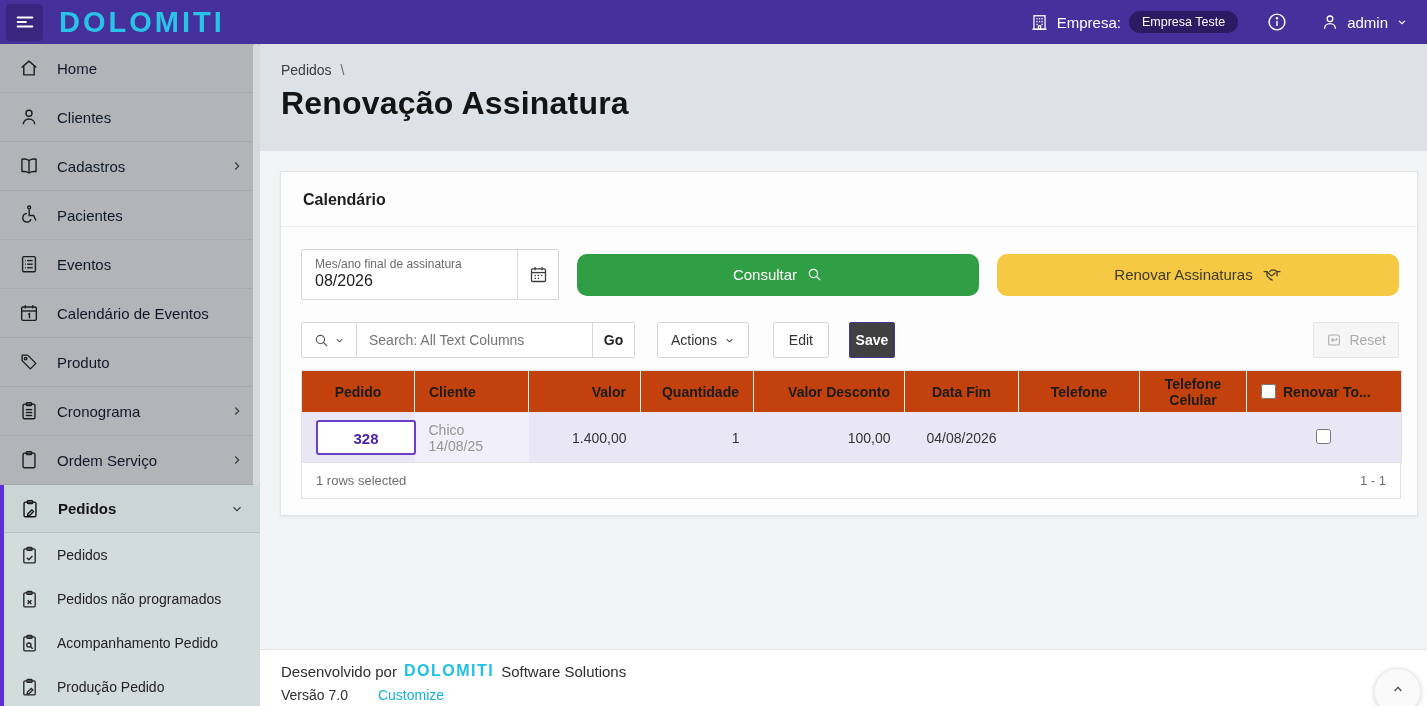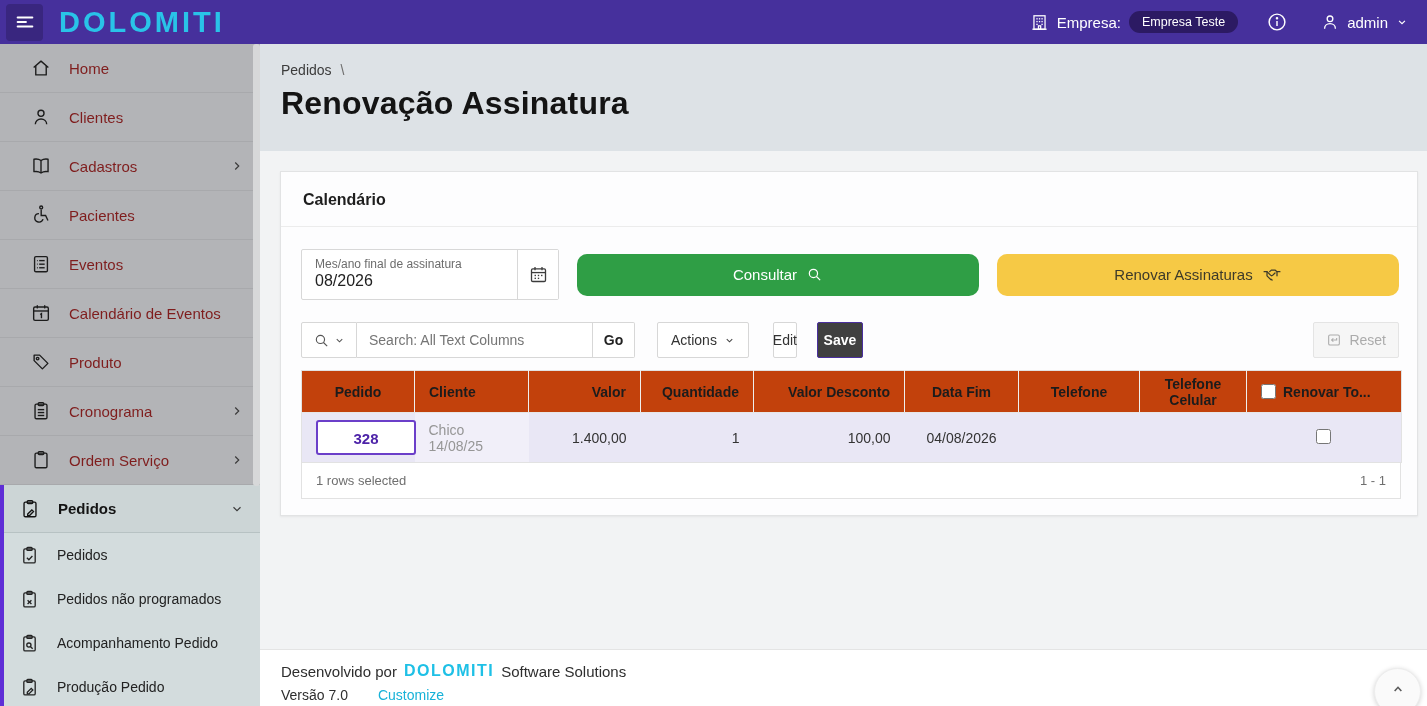--- a/index.html
+++ b/index.html
@@ -16,22 +16,22 @@
   .topbar-spacer { flex:1; }
   .topbar-right { display:flex; align-items:center; color:#fff; margin-right:18px; }
   .company-wrap { display:flex; align-items:center; gap:8px; font-size:15px; }
   .company-badge { background:#2c1a63; color:#fff; font-size:12.5px; padding:4px 13px;
                    border-radius:12px; cursor:pointer; }
   .info-btn { margin-left:28px; display:flex; cursor:pointer; background:none; border:none; color:#fff; }
   .user-wrap { margin-left:32px; display:flex; align-items:center; gap:7px; font-size:15px; cursor:pointer; }
 
   
   .sidebar { position:absolute; top:44px; left:0; width:260px; height:662px; background:#b3b4b7; overflow:hidden; }
-  .side-item { height:49px; display:flex; align-items:center; padding-left:30px; gap:17px;
-               font-size:15px; color:#7f1d1d; border-bottom:1px solid #a8a9ac; position:relative; cursor:pointer; }
+  .side-item { height:49px; display:flex; align-items:center; padding-left:18px; gap:17px;
+               font-size:15px; color:#0f172a; border-bottom:1px solid #a8a9ac; position:relative; cursor:pointer; }
   .side-item svg { flex:none; }
   .side-chevron { position:absolute; right:16px; color:#3a3a3a; }
   .active-group { border-left:4px solid #5f2ed6; }
   .active-parent { height:48px; display:flex; align-items:center; padding-left:15px; gap:17px;
                    font-size:15px; font-weight:bold; color:#141414; background:#ccd5d6;
                    border-bottom:1px solid #b7c2c3; position:relative; cursor:pointer; }
   .sub-item { height:44px; display:flex; align-items:center; padding-left:15px; gap:17px;
               font-size:14px; color:#222; background:#d3dcdd; cursor:pointer; }
   .side-scrollthumb { position:absolute; top:0; right:0; width:7px; height:442px; background:#d7d8d9; border-radius:3px; }
 
@@ -67,21 +67,21 @@
   
   .toolbar-row { display:flex; align-items:flex-start; margin-top:22px; height:36px; }
   .tb-btn { height:36px; background:#fff; border:1px solid #d7d7d7; border-radius:2px; font-size:14px;
             font-family:inherit; color:#333; display:flex; align-items:center; justify-content:center; cursor:pointer; }
   .search-lens-btn { width:56px; gap:4px; border-radius:2px 0 0 2px; color:#555; }
   .search-input { height:36px; width:236px; border:1px solid #d7d7d7; border-left:none; padding:0 12px;
                   font-size:14px; font-family:inherit; color:#333; outline:none; }
   .search-input::placeholder { color:#757575; }
   .go-btn { width:42px; font-weight:bold; border-left:none; border-radius:0 2px 2px 0; color:#222; }
   .actions-btn { margin-left:22px; padding:0 13px; gap:7px; }
-  .edit-btn { margin-left:24px; width:24px; }
+  .edit-btn { margin-left:24px; width:56px; }
   .save-btn { margin-left:20px; width:46px; background:#404040; border:1px solid #4a2f9e; color:#fff; font-weight:bold; }
   .tb-spacer { flex:1; }
   .reset-btn { padding:0 12px; gap:7px; background:#f6f6f6; border-color:#e4e4e4; color:#ababab; cursor:default; }
 
   
   .grid { width:1100px; margin-top:12px; border:1px solid #e2e2e2; border-collapse:collapse; table-layout:fixed; }
   .grid th { height:42px; background:#c2410c; font-size:14px; font-weight:bold; color:#1c1c1c;
              border-bottom:1px solid #e6e6e6; border-right:1px solid #efefef; padding:0 14px; cursor:pointer; }
   .grid th:last-child { border-right:none; }
   .grid td { height:50px; font-size:14px; color:#333; padding:0 14px; }

